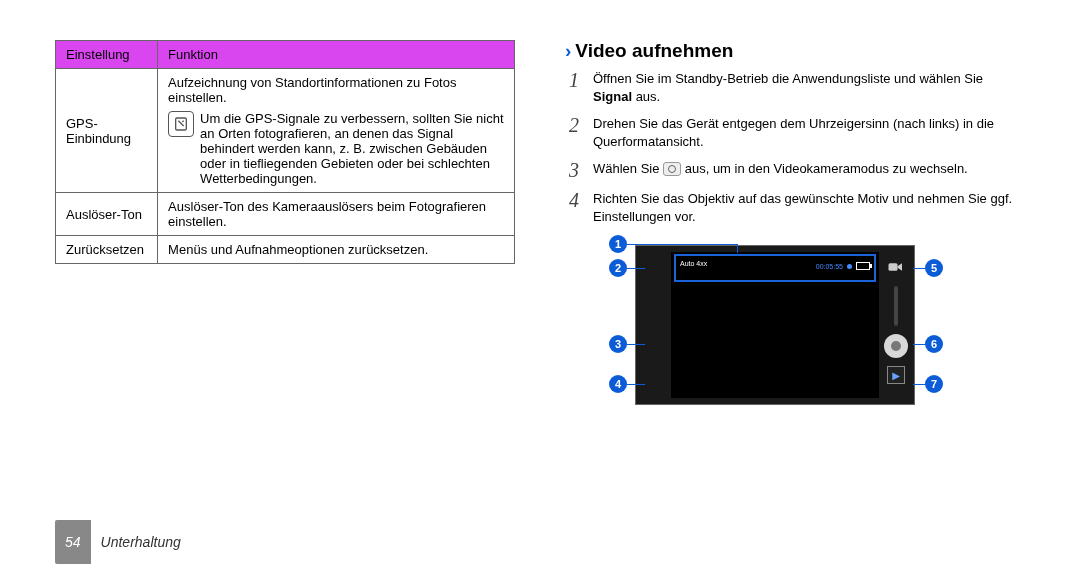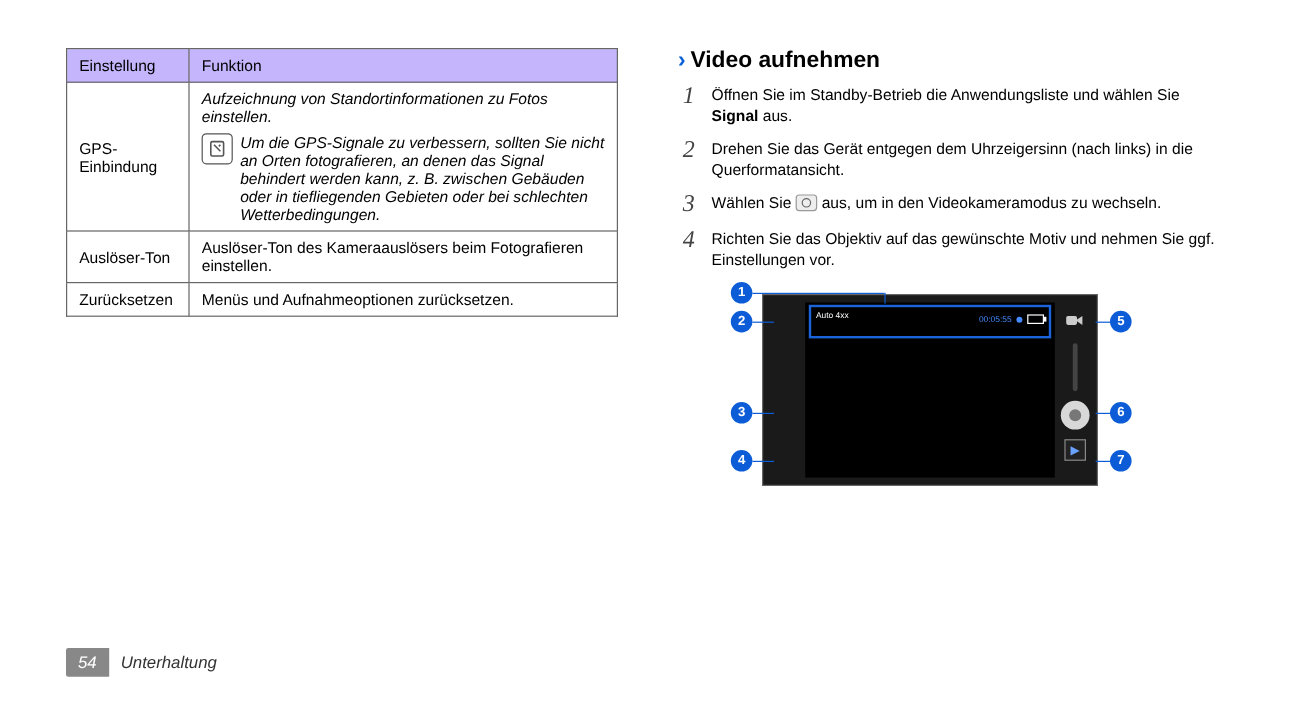--- a/index.html
+++ b/index.html
@@ -26,23 +26,23 @@
     border: 1px solid #666;
   }
   th, td {
     border: 1px solid #666;
     padding: 6px 10px;
     text-align: left;
     vertical-align: middle;
     font-size: 13px;
     font-weight: normal;
   }
-  th { background: #c4b5fd; }
-
-  .func-cell { vertical-align: top; font-style: italic; }
+  th { background: #d946ef; }
+
+  .func-cell { vertical-align: top; }
   .tip-row { display: flex; align-items: flex-start; gap: 6px; margin-top: 6px; }
   .tip-icon {
     width: 26px; height: 26px; min-width:26px;
     border: 1px solid #555; border-radius: 4px;
     display:flex; align-items:center; justify-content:center;
     font-size: 14px; color:#444;
   }
 
   .section-title {
     display:flex; align-items:center;
@@ -122,21 +122,21 @@
   }
   .lead {
     position:absolute; height:0; border-top:1px solid #0b5cd6;
   }
   .lead-v { position:absolute; width:0; border-left:1px solid #0b5cd6; }
 
   .footer {
     position:absolute; bottom:22px; left:55px; font-size:14px;
     display:flex; align-items:center; gap:10px;
   }
-  .page-num { background:#888; color:#fff; font-style:italic; padding:4px 10px; border-radius:2px 0 0 2px; }
+  .page-num { background:#888; color:#fff; font-style:italic; padding:14px 10px; border-radius:2px 0 0 2px; }
   .footer-text { font-style:italic; color:#333; }
 </style>
 </head>
 <body>
 
 <div class="two-col">
   <div class="left-col">
     <table>
       <tbody>
           <tr>

